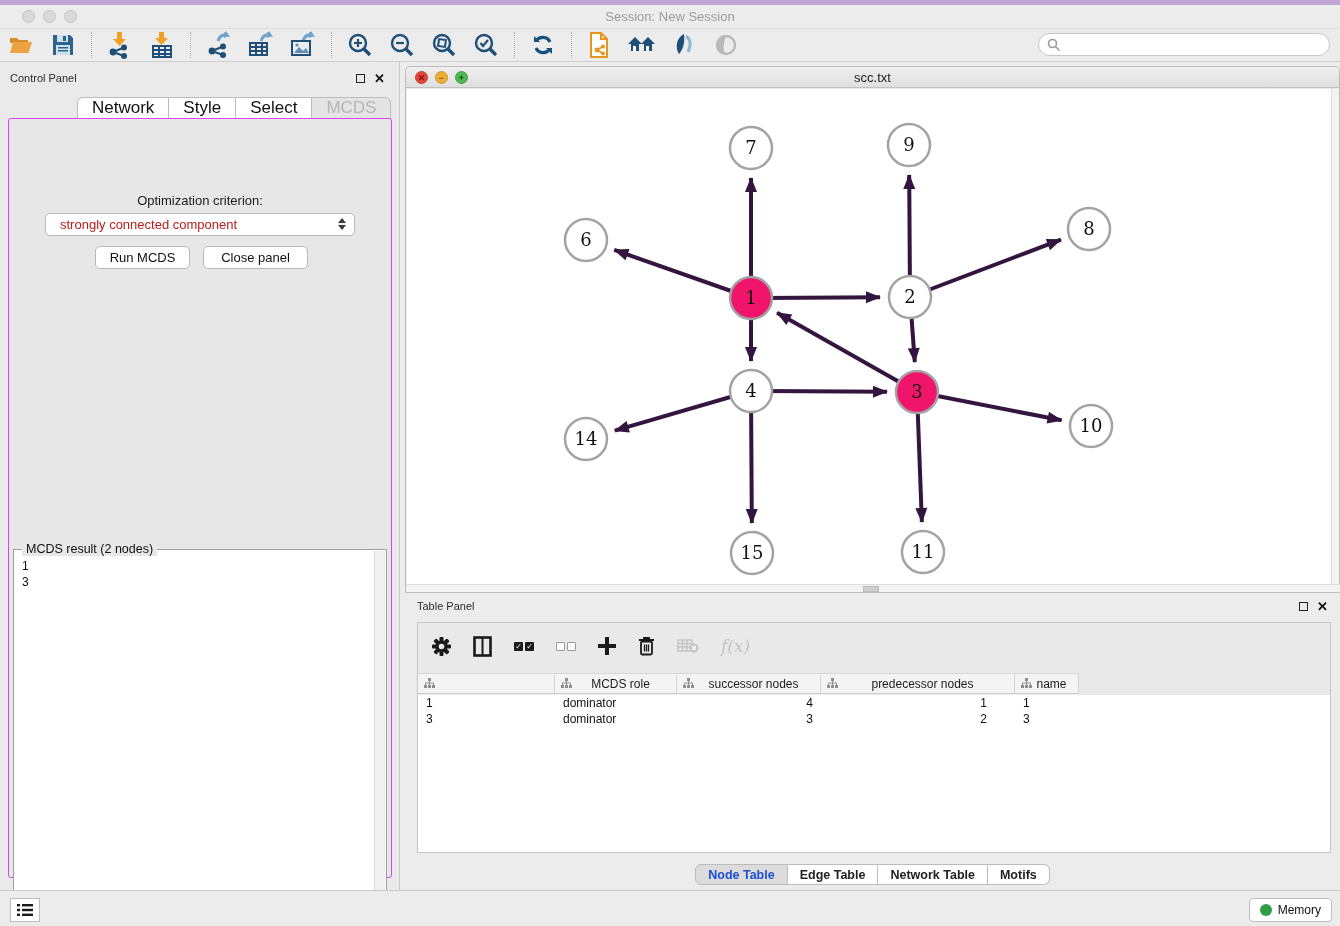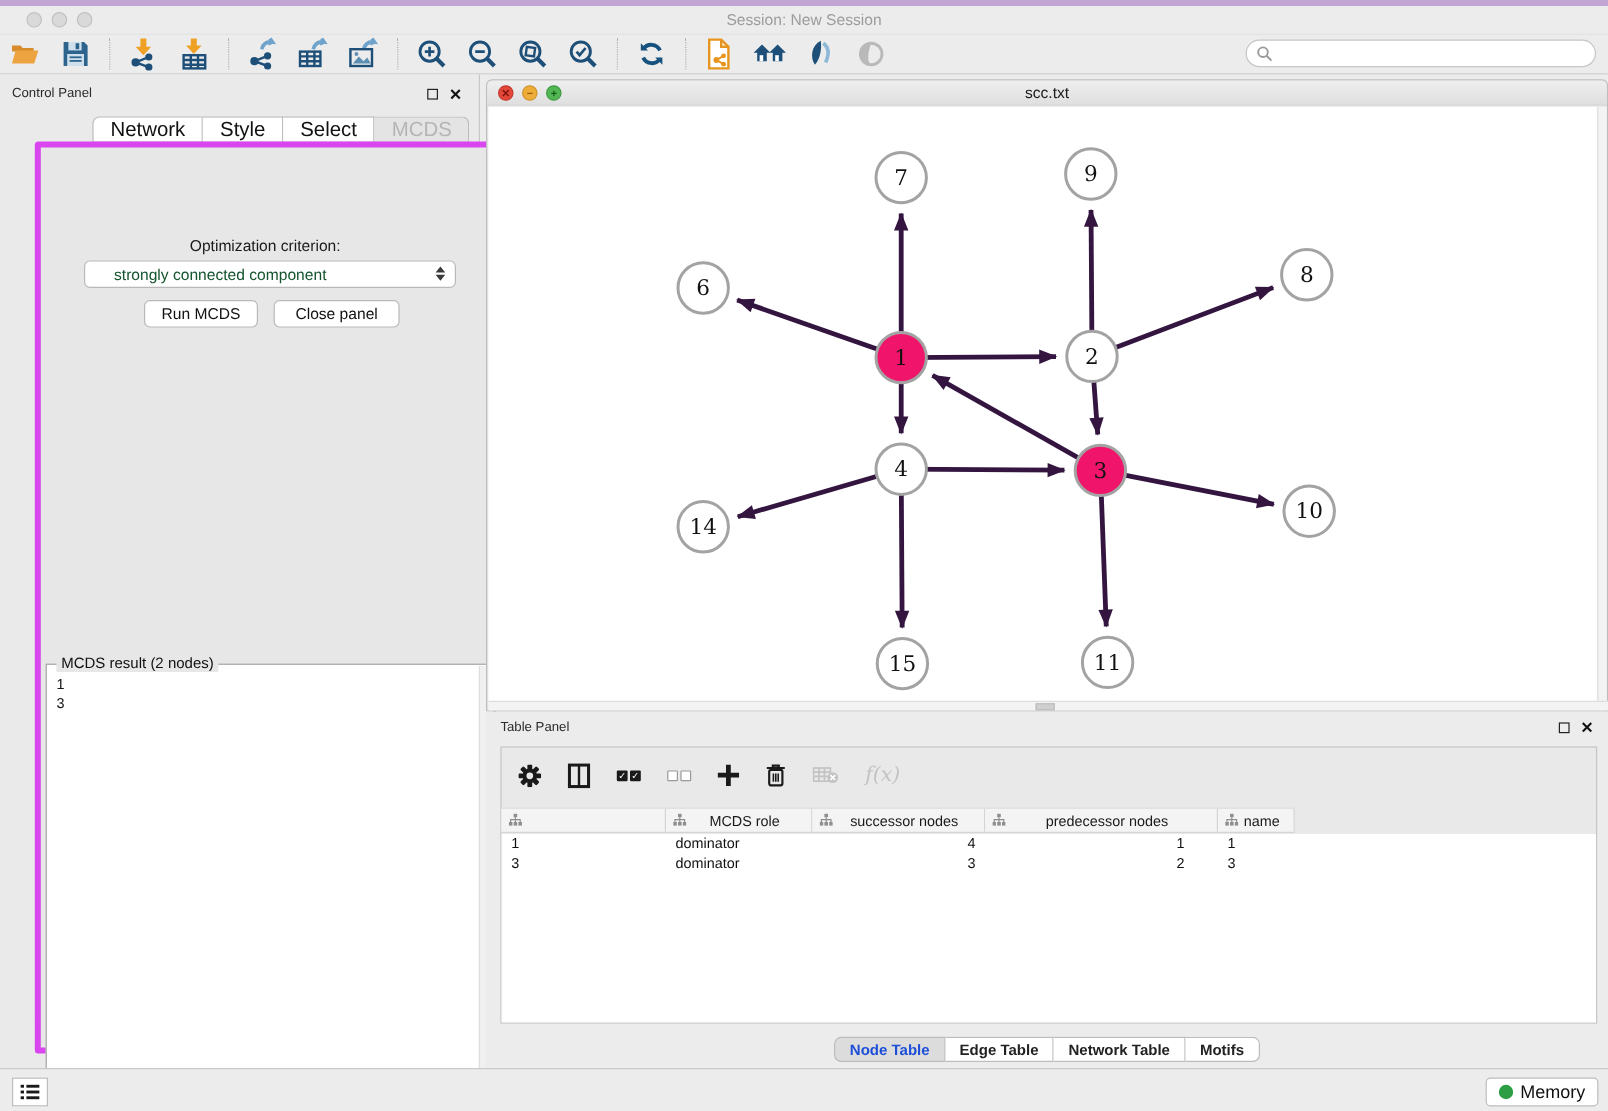--- a/index.html
+++ b/index.html
@@ -24,23 +24,23 @@
   .control-panel { left:0; top:62px; width:400px; height:828px; background:#eaeaea; border-right:1px solid #c8c8c8; }
   .panel-head { position:absolute; left:10px; top:10px; font-size:11px; color:#2b2b2b; }
   .panel-ctl { position:absolute; top:11px; display:flex; gap:9px; align-items:center; }
   .float-box { width:9px; height:9px; border:1.5px solid #222; }
   .close-x { font-size:13px; font-weight:bold; color:#111; line-height:11px; }
   .cp-tabs { position:absolute; left:77px; top:35px; display:flex; }
   .cp-tab { height:22px; padding:0 14px; font-size:17px; background:#fff; border:1px solid #bcbcbc; border-left-width:0; display:flex; align-items:center; color:#111; }
   .cp-tab:first-child { border-left-width:1px; border-radius:6px 0 0 0; }
   .cp-tab:last-child { border-radius:0 6px 0 0; }
   .cp-tab.sel { background:#e4e4e4; color:#b5b5b5; }
-  .cp-body { position:absolute; left:8px; top:56px; width:384px; height:760px; background:#e7e7e7; border:5px solid #d946ef; border-radius:3px;margin-left:21px; }
+  .cp-body { position:absolute; left:8px; top:56px; width:384px; height:760px; background:#e7e7e7; border:1px solid #d946ef; border-radius:3px; }
   .opt-label { position:absolute; left:0; top:74px; width:100%; text-align:center; font-size:13px; color:#1a1a1a; }
-  .dropdown { position:absolute; left:36px; top:94px; width:310px; height:23px; background:#fff; border:1px solid #b9b9b9; border-radius:5px; font-size:13px; display:flex; align-items:center; padding-left:24px; color:#14532d; }
+  .dropdown { position:absolute; left:36px; top:94px; width:310px; height:23px; background:#fff; border:1px solid #b9b9b9; border-radius:5px; font-size:13px; display:flex; align-items:center; padding-left:14px; color:#b91c1c; }
   .stepper { position:absolute; right:8px; top:4px; display:flex; flex-direction:column; gap:2px; }
   .tri-up { width:0; height:0; border-left:4px solid transparent; border-right:4px solid transparent; border-bottom:5px solid #3a3a3a; }
   .tri-dn { width:0; height:0; border-left:4px solid transparent; border-right:4px solid transparent; border-top:5px solid #3a3a3a; }
   .cp-btn { position:absolute; top:127px; height:23px; background:#fff; border:1px solid #b9b9b9; border-radius:5px; font-size:13px; display:flex; align-items:center; justify-content:center; color:#111; }
   .result-group { position:absolute; left:4px; top:430px; width:374px; height:376px; border:1px solid #9f9f9f; background:#fff; }
   .result-legend { position:absolute; left:8px; top:-8px; background:#e7e7e7; padding:0 4px; font-size:12.5px; color:#111; }
   .result-text { position:absolute; left:8px; top:8px; font-size:12px; color:#111; line-height:16px; white-space:pre-line; }
   .result-scroll { position:absolute; right:1px; top:1px; width:11px; height:372px; background:#f0f0f0; border-left:1px solid #dedede; }
 
   
@@ -71,21 +71,21 @@
   .td { font-size:12px; color:#111; line-height:16px; overflow:hidden; }
   .tp-tabs { position:absolute; left:0; top:271px; width:100%; display:flex; justify-content:center; }
   .tp-tab { height:21px; padding:0 12px; font-size:12.5px; font-weight:bold; background:#fff; border:1px solid #bcbcbc; border-left-width:0; display:flex; align-items:center; color:#222; }
   .tp-tab:first-child { border-left-width:1px; border-radius:6px 0 0 6px; }
   .tp-tab:last-child { border-radius:0 6px 6px 0; }
   .tp-tab.sel { background:#dcdcdc; color:#1d4ed8; }
 
   
   .status-bar { left:0; top:890px; width:1340px; height:36px; background:#ececec; border-top:1px solid #c9c9c9; }
   .list-btn { position:absolute; left:10px; top:7px; width:30px; height:24px; background:#fff; border:1px solid #bdbdbd; display:flex; align-items:center; justify-content:center; }
-  .memory-btn { position:absolute; right:8px; top:7px; height:24px; padding:0 10px; background:#fff; border:1px solid #bdbdbd; border-radius:4px; display:flex; align-items:center; gap:6px; font-size:15px; color:#111; }
+  .memory-btn { position:absolute; right:8px; top:7px; height:24px; padding:0 10px; background:#fff; border:1px solid #bdbdbd; border-radius:4px; display:flex; align-items:center; gap:6px; font-size:12px; color:#111; }
   .mem-dot { width:12px; height:12px; border-radius:50%; background:#2e9e44; }
 
   .chk { width:9px; height:9px; background:#1a1a1a; color:#fff; font-size:8px; line-height:9px; text-align:center; border-radius:1px; }
   .unchk { width:9px; height:9px; background:#fff; border:1.5px solid #9a9a9a; border-radius:1px; }
 </style>
 </head>
 <body>
 
 <div class="abs top-strip"></div>
 <div class="abs titlebar">

